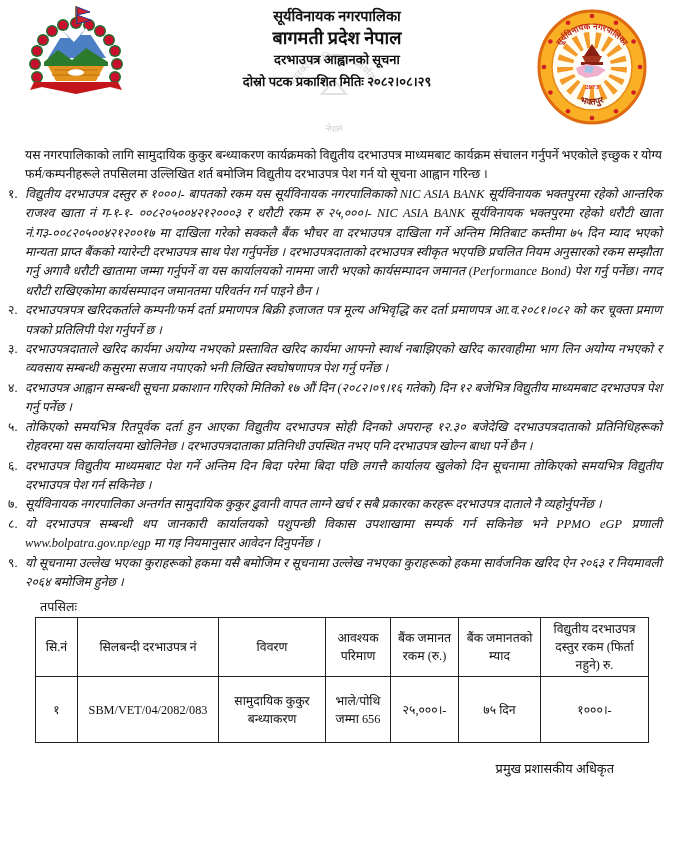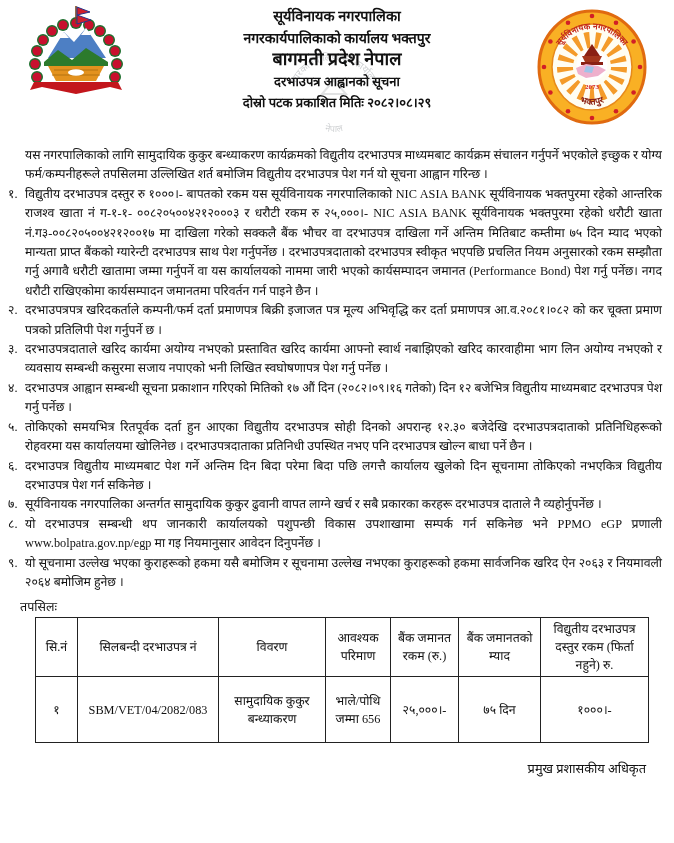--- a/index.html
+++ b/index.html
@@ -28,40 +28,40 @@
   .hdr-l4,.hdr-l5,.hdr-l6{font-size:13px;}
   
   .doc-body{
     margin:2px 12px 0 8px;
     font-size:12.3px;line-height:19.4px;
   }
   .intro{margin:8px 0 0 17px;text-align:justify;}
   .items{margin:0;}
   .item{display:flex;}
   .item .num{flex:none;width:17px;}
-  .item .txt{flex:1;text-align:justify;}
-  
-  .tapasil{margin:6px 0 2px 20px;font-size:12.5px;}
+  .item .txt{flex:1;text-align:justify;font-style:italic;}
+  
+  .tapasil{margin:6px 0 2px 40px;font-size:12.5px;}
   table.sched{
     border-collapse:collapse;table-layout:fixed;
     width:613px;margin:2px 0 0 35px;
     font-size:12.3px;line-height:18px;
   }
   table.sched th,table.sched td{
     border:1px solid #222;
     padding:2px 5px;
     vertical-align:middle;text-align:center;
     font-weight:normal;overflow:hidden;
   }
   table.sched tr.hrow{height:56px;}
   table.sched tr.drow{height:66px;}
   td.al{text-align:left;}
   
   .signature{
-    margin-top:16px;padding-right:28px;
+    margin-top:16px;padding-right:60px;
     text-align:right;font-size:12.8px;
   }
 </style>
 </head>
 <body>
 
 <div class="page">
 
   <div class="hdr">
 
@@ -161,21 +161,20 @@
         <polygon points="40,60 50,56 62,58 70,62 62,68 50,70 42,66" fill="#eeb0cc"></polygon>
         <polygon points="50,58 58,59 56,65 48,64" fill="#9fc4e8"></polygon>
       </g>
       <text x="56" y="81" font-size="7" font-weight="bold" text-anchor="middle" fill="#d21f26">2073</text>
       <text font-size="8.5" font-weight="bold" fill="#c42a1d"><textPath href="#sealTop" startOffset="50%" text-anchor="middle">सूर्यविनायक नगरपालिका</textPath></text>
       <text font-size="9" font-weight="bold" fill="#8a2013"><textPath href="#sealBot" startOffset="50%" text-anchor="middle">भक्तपुर</textPath></text>
     </svg>
 
     <div class="hdr-center">
       <div class="l hdr-l1">सूर्यविनायक नगरपालिका</div>
-      <div class="l hdr-l2">नगरकार्यपालिकाको कार्यालय भक्तपुर</div>
       <div class="l hdr-l3">बागमती प्रदेश नेपाल</div>
       <div class="l hdr-l5">दरभाउपत्र आह्वानको सूचना</div>
       <div class="l hdr-l6">दोस्रो पटक प्रकाशित मितिः २०८२।०८।२९</div>
     </div>
   </div>
 
   <div class="doc-body">
 
     <p class="intro">यस नगरपालिकाको लागि सामुदायिक कुकुर बन्ध्याकरण कार्यक्रमको विद्युतीय दरभाउपत्र माध्यमबाट कार्यक्रम संचालन गर्नुपर्ने भएकोले इच्छुक र योग्य फर्म/कम्पनीहरूले तपसिलमा उल्लिखित शर्त बमोजिम विद्युतीय दरभाउपत्र पेश गर्न यो सूचना आह्वान गरिन्छ ।</p>
 
@@ -195,21 +194,21 @@
       <div class="item">
         <span class="num">४.</span>
         <span class="txt">दरभाउपत्र आह्वान सम्बन्धी सूचना प्रकाशान गरिएको मितिको १७ औं दिन (२०८२।०९।१६ गतेको) दिन १२ बजेभित्र विद्युतीय  माध्यमबाट दरभाउपत्र पेश गर्नु पर्नेछ ।</span>
       </div>
       <div class="item">
         <span class="num">५.</span>
         <span class="txt">तोकिएको समयभित्र रितपूर्वक दर्ता हुन आएका विद्युतीय दरभाउपत्र सोही दिनको अपरान्ह १२.३० बजेदेखि दरभाउपत्रदाताको प्रतिनिधिहरूको रोहवरमा यस कार्यालयमा खोलिनेछ ।  दरभाउपत्रदाताका प्रतिनिधी उपस्थित नभए पनि दरभाउपत्र खोल्न बाधा पर्ने छैन ।</span>
       </div>
       <div class="item">
         <span class="num">६.</span>
-        <span class="txt">दरभाउपत्र विद्युतीय माध्यमबाट पेश गर्ने अन्तिम दिन बिदा परेमा बिदा पछि लगत्तै कार्यालय खुलेको दिन सूचनामा तोकिएको नभएकित्र विद्युतीय दरभाउपत्र पेश गर्न सकिनेछ ।</span>
+        <span class="txt">दरभाउपत्र विद्युतीय माध्यमबाट पेश गर्ने अन्तिम दिन बिदा परेमा बिदा पछि लगत्तै कार्यालय खुलेको दिन सूचनामा तोकिएको समयभित्र विद्युतीय दरभाउपत्र पेश गर्न सकिनेछ ।</span>
       </div>
       <div class="item">
         <span class="num">७.</span>
         <span class="txt">सूर्यविनायक नगरपालिका अन्तर्गत सामुदायिक कुकुर ढुवानी वापत लाग्ने खर्च र सबै प्रकारका करहरू दरभाउपत्र दाताले नै व्यहोर्नुपर्नेछ ।</span>
       </div>
       <div class="item">
         <span class="num">८.</span>
         <span class="txt">यो दरभाउपत्र सम्बन्धी थप जानकारी कार्यालयको पशुपन्छी विकास उपशाखामा सम्पर्क गर्न सकिनेछ भने PPMO eGP प्रणाली www.bolpatra.gov.np/egp मा गइ नियमानुसार आवेदन दिनुपर्नेछ ।</span>
       </div>
       <div class="item">

